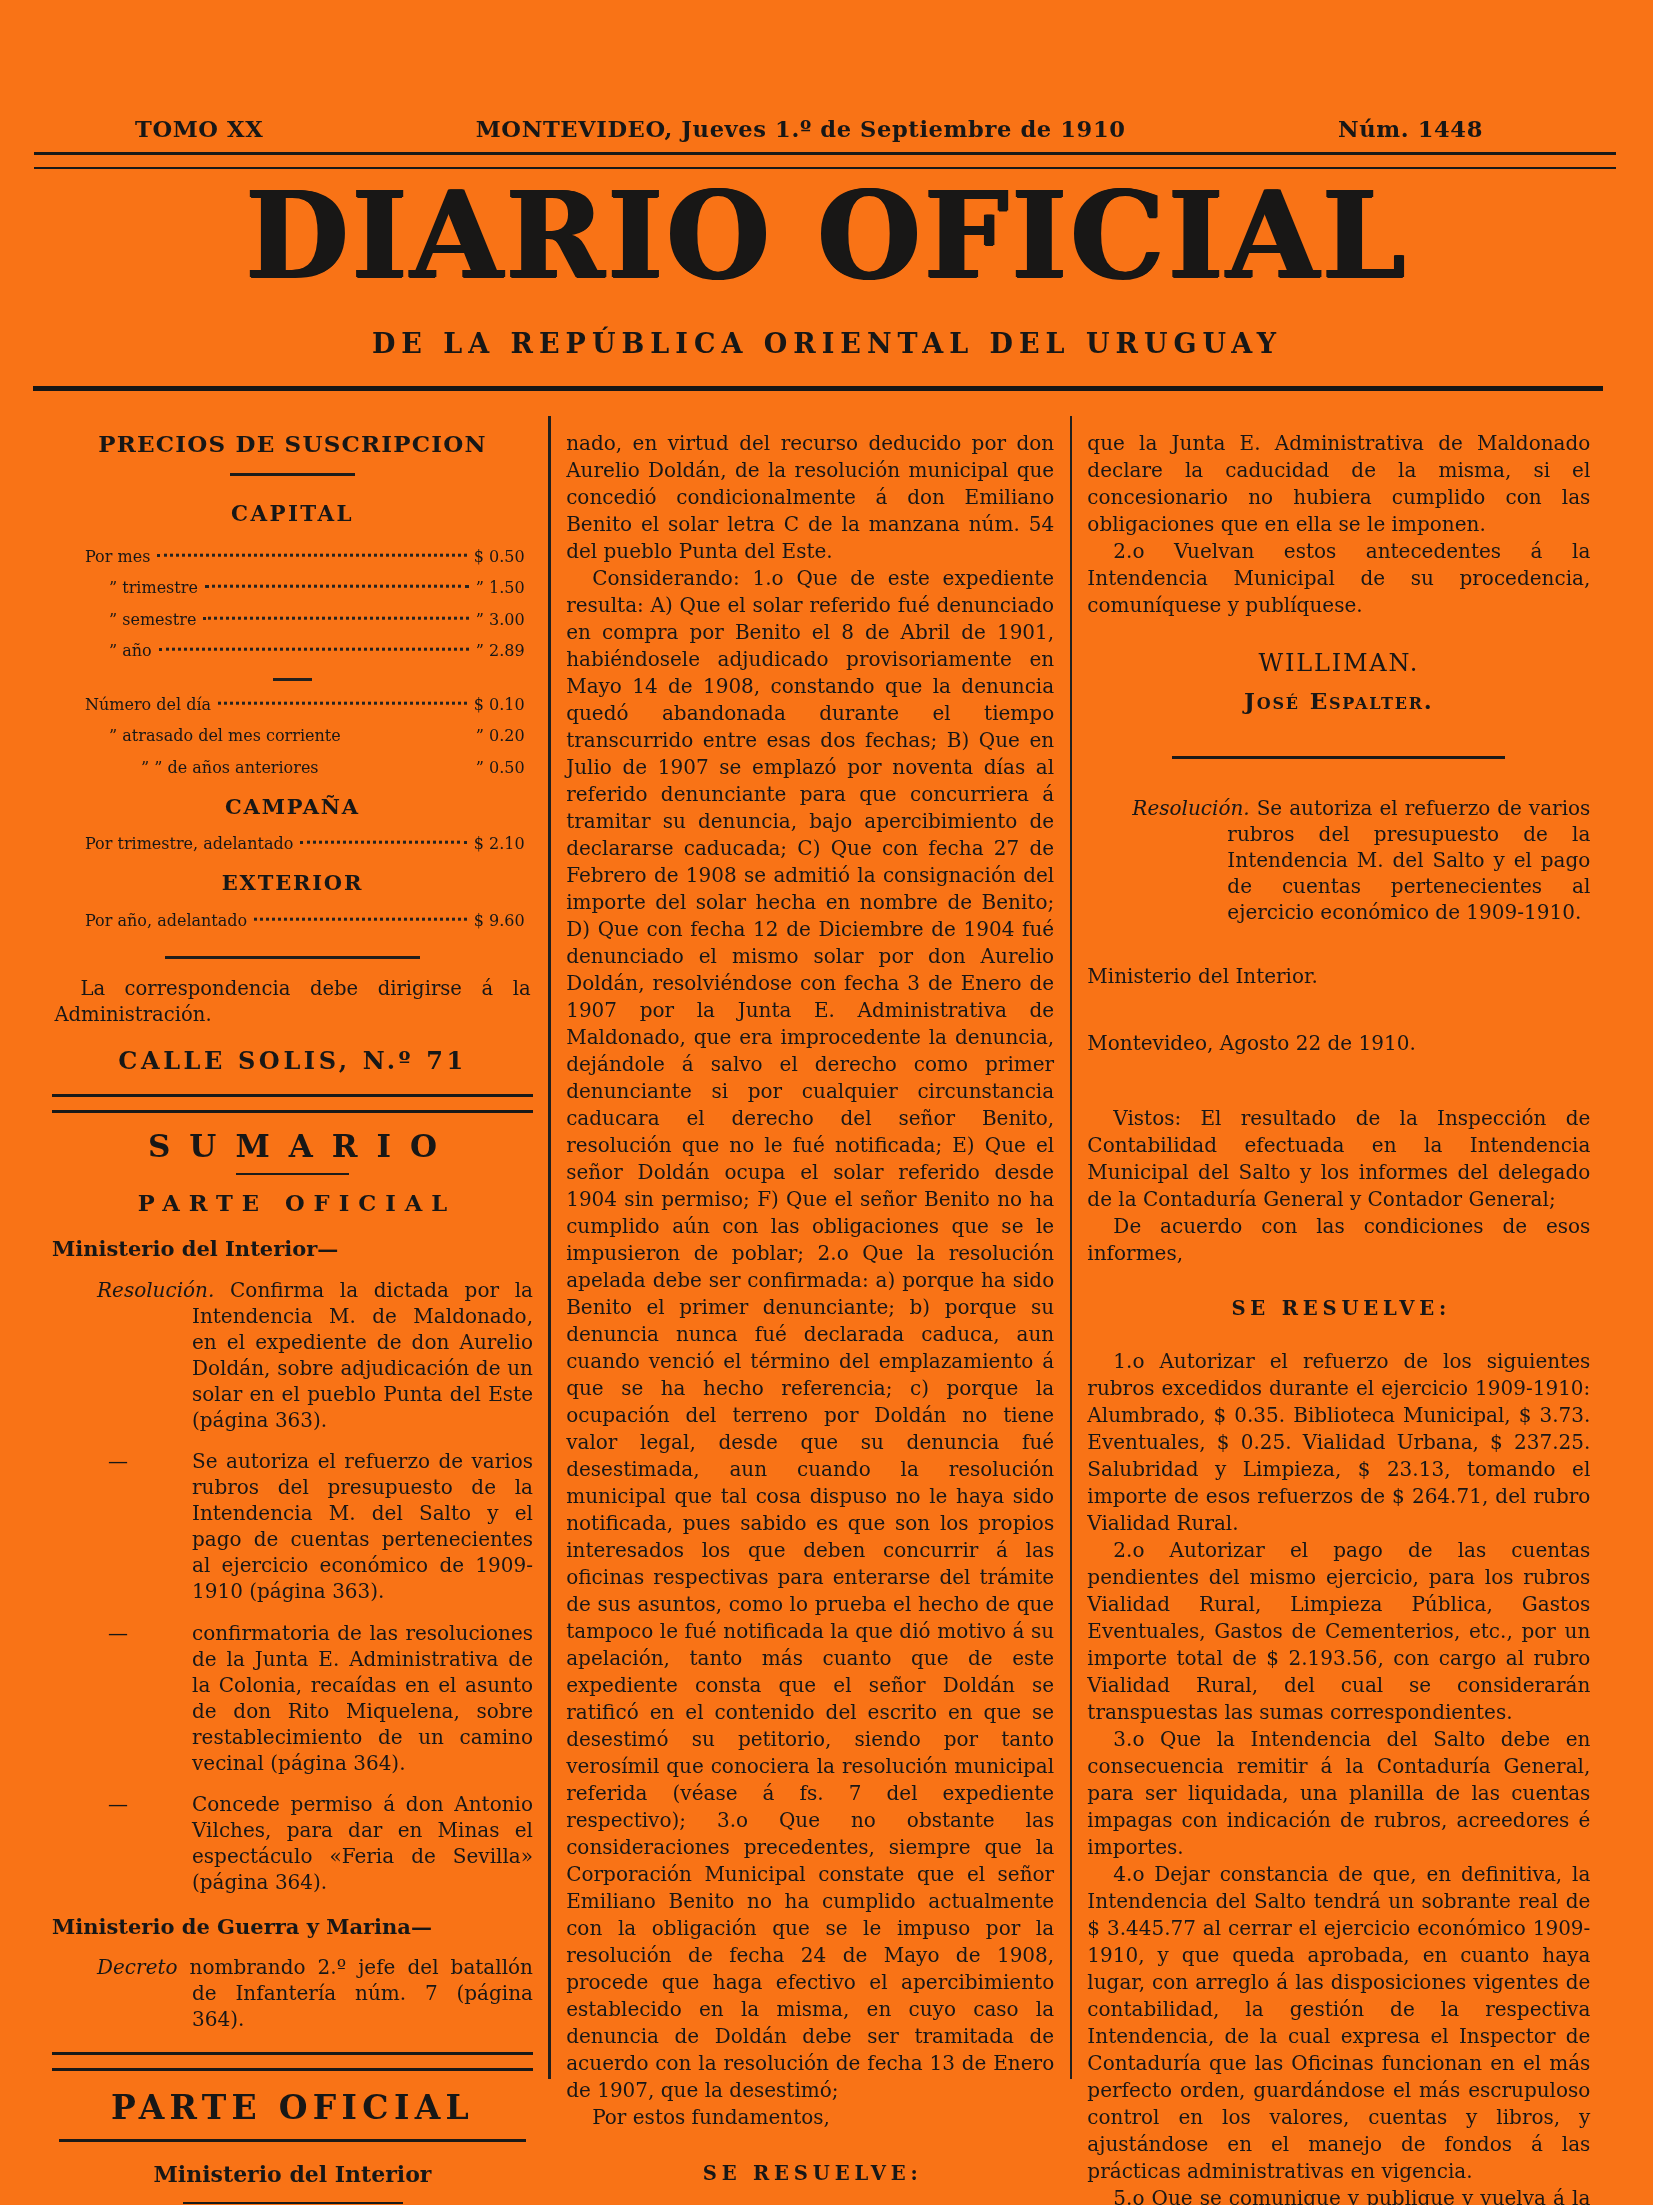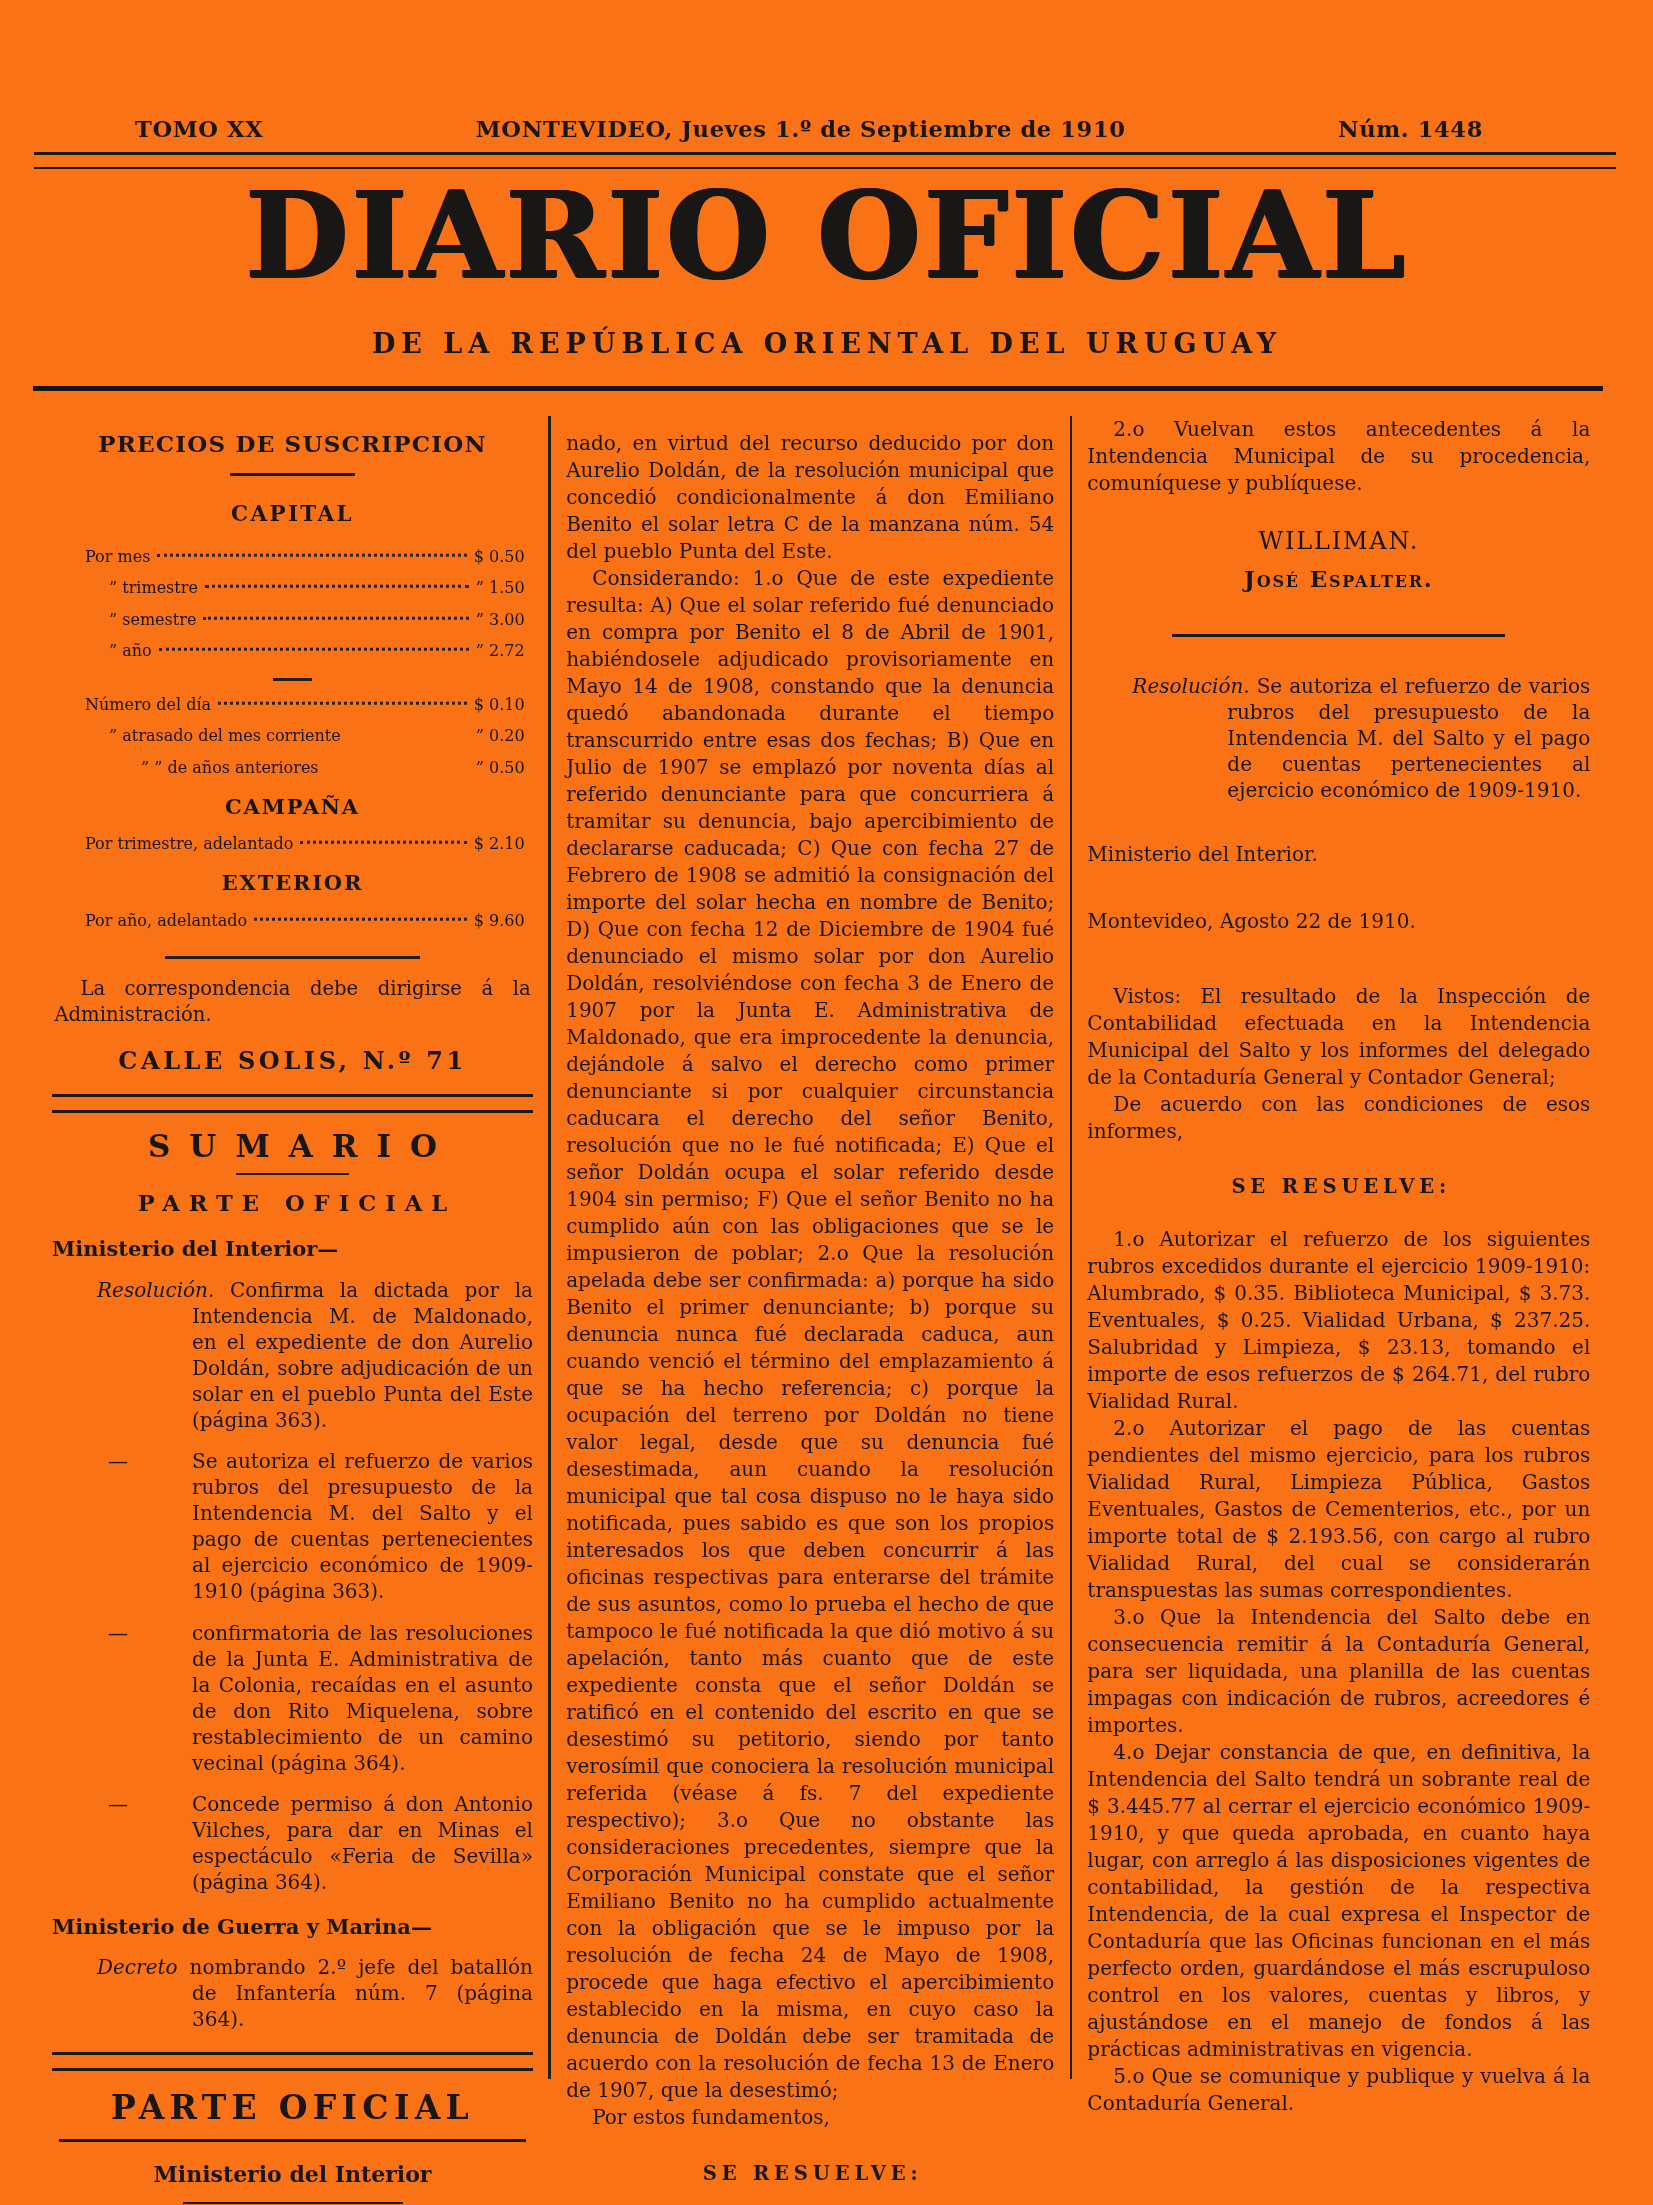--- a/index.html
+++ b/index.html
@@ -120,21 +120,21 @@
         <span class="pr-amount">” 1.50</span>
       </div>
       <div class="price-row ind1">
         <span class="pr-label">”  semestre</span>
         <span class="pr-leader"></span>
         <span class="pr-amount">” 3.00</span>
       </div>
       <div class="price-row ind1">
         <span class="pr-label">”  año</span>
         <span class="pr-leader"></span>
-        <span class="pr-amount">” 2.72</span>
+        <span class="pr-amount">” 2.89</span>
       </div>
 
       <div class="dashsep"></div>
 
       <div class="price-row">
         <span class="pr-label">Número del día</span>
         <span class="pr-leader"></span>
         <span class="pr-amount">$ 0.10</span>
       </div>
       <div class="price-row ind1 no-lead">
@@ -197,20 +197,21 @@
       <p class="body-p mt">nado, en virtud del recurso deducido por don Aurelio Doldán, de la resolución municipal que concedió condicionalmente á don Emiliano Benito el solar letra C de la manzana núm. 54 del pueblo Punta del Este.</p>
       <p class="body-p ind">Considerando: 1.o Que de este expediente resulta: A) Que el solar referido fué denunciado en compra por Benito el 8 de Abril de 1901, habiéndosele adjudicado provisoriamente en Mayo 14 de 1908, constando que la denuncia quedó abandonada durante el tiempo transcurrido entre esas dos fechas; B) Que en Julio de 1907 se emplazó por noventa días al referido denunciante para que concurriera á tramitar su denuncia, bajo apercibimiento de declararse caducada; C) Que con fecha 27 de Febrero de 1908 se admitió la consignación del importe del solar hecha en nombre de Benito; D) Que con fecha 12 de Diciembre de 1904 fué denunciado el mismo solar por don Aurelio Doldán, resolviéndose con fecha 3 de Enero de 1907 por la Junta E. Administrativa de Maldonado, que era improcedente la denuncia, dejándole á salvo el derecho como primer denunciante si por cualquier circunstancia caducara el derecho del señor Benito, resolución que no le fué notificada; E) Que el señor Doldán ocupa el solar referido desde 1904 sin permiso; F) Que el señor Benito no ha cumplido aún con las obligaciones que se le impusieron de poblar; 2.o Que la resolución apelada debe ser confirmada: a) porque ha sido Benito el primer denunciante; b) porque su denuncia nunca fué declarada caduca, aun cuando venció el término del emplazamiento á que se ha hecho referencia; c) porque la ocupación del terreno por Doldán no tiene valor legal, desde que su denuncia fué desestimada, aun cuando la resolución municipal que tal cosa dispuso no le haya sido notificada, pues sabido es que son los propios interesados los que deben concurrir á las oficinas respectivas para enterarse del trámite de sus asuntos, como lo prueba el hecho de que tampoco le fué notificada la que dió motivo á su apelación, tanto más cuanto que de este expediente consta que el señor Doldán se ratificó en el contenido del escrito en que se desestimó su petitorio, siendo por tanto verosímil que conociera la resolución municipal referida (véase á fs. 7 del expediente respectivo); 3.o Que no obstante las consideraciones precedentes, siempre que la Corporación Municipal constate que el señor Emiliano Benito no ha cumplido actualmente con la obligación que se le impuso por la resolución de fecha 24 de Mayo de 1908, procede que haga efectivo el apercibimiento establecido en la misma, en cuyo caso la denuncia de Doldán debe ser tramitada de acuerdo con la resolución de fecha 13 de Enero de 1907, que la desestimó;</p>
       <p class="body-p ind">Por estos fundamentos,</p>
       <div class="se-res">SE RESUELVE:</div>
 
     </div>
 
     <div class="vr"></div>
 
     <div class="col c3">
+      <p class="body-p mt">que la Junta E. Administrativa de Maldonado declare la caducidad de la misma, si el concesionario no hubiera cumplido con las obligaciones que en ella se le imponen.</p>
       <p class="body-p ind">2.o Vuelvan estos antecedentes á la Intendencia Municipal de su procedencia, comuníquese y publíquese.</p>
 
       <div class="sig-a">WILLIMAN.</div>
       <div class="sig-b">José Espalter.</div>
 
       <div class="sig-rule"></div>
 
       <p class="hang" style="margin-top:36px;"><i class="ital">Resolución.</i><span> Se autoriza el refuerzo de varios rubros del presupuesto de la Intendencia M. del Salto y el pago de cuentas pertenecientes al ejercicio económico de 1909-1910.</span></p>
 
       <p class="body-p" style="margin-top:38px;">Ministerio del Interior.</p>

